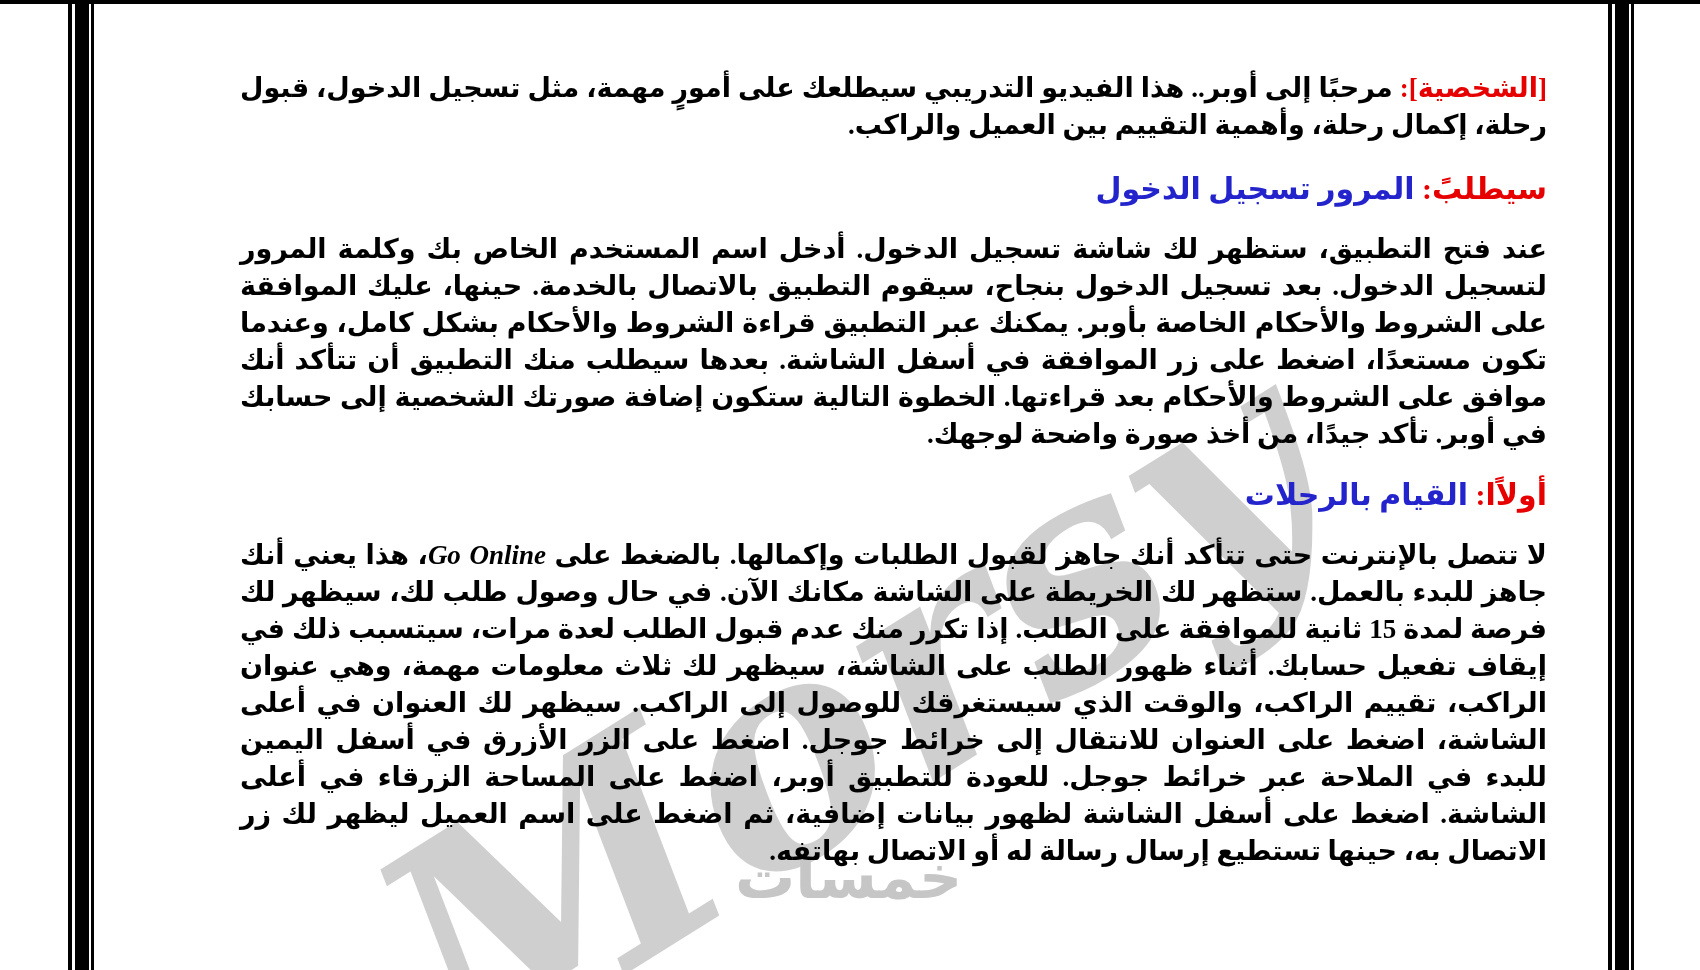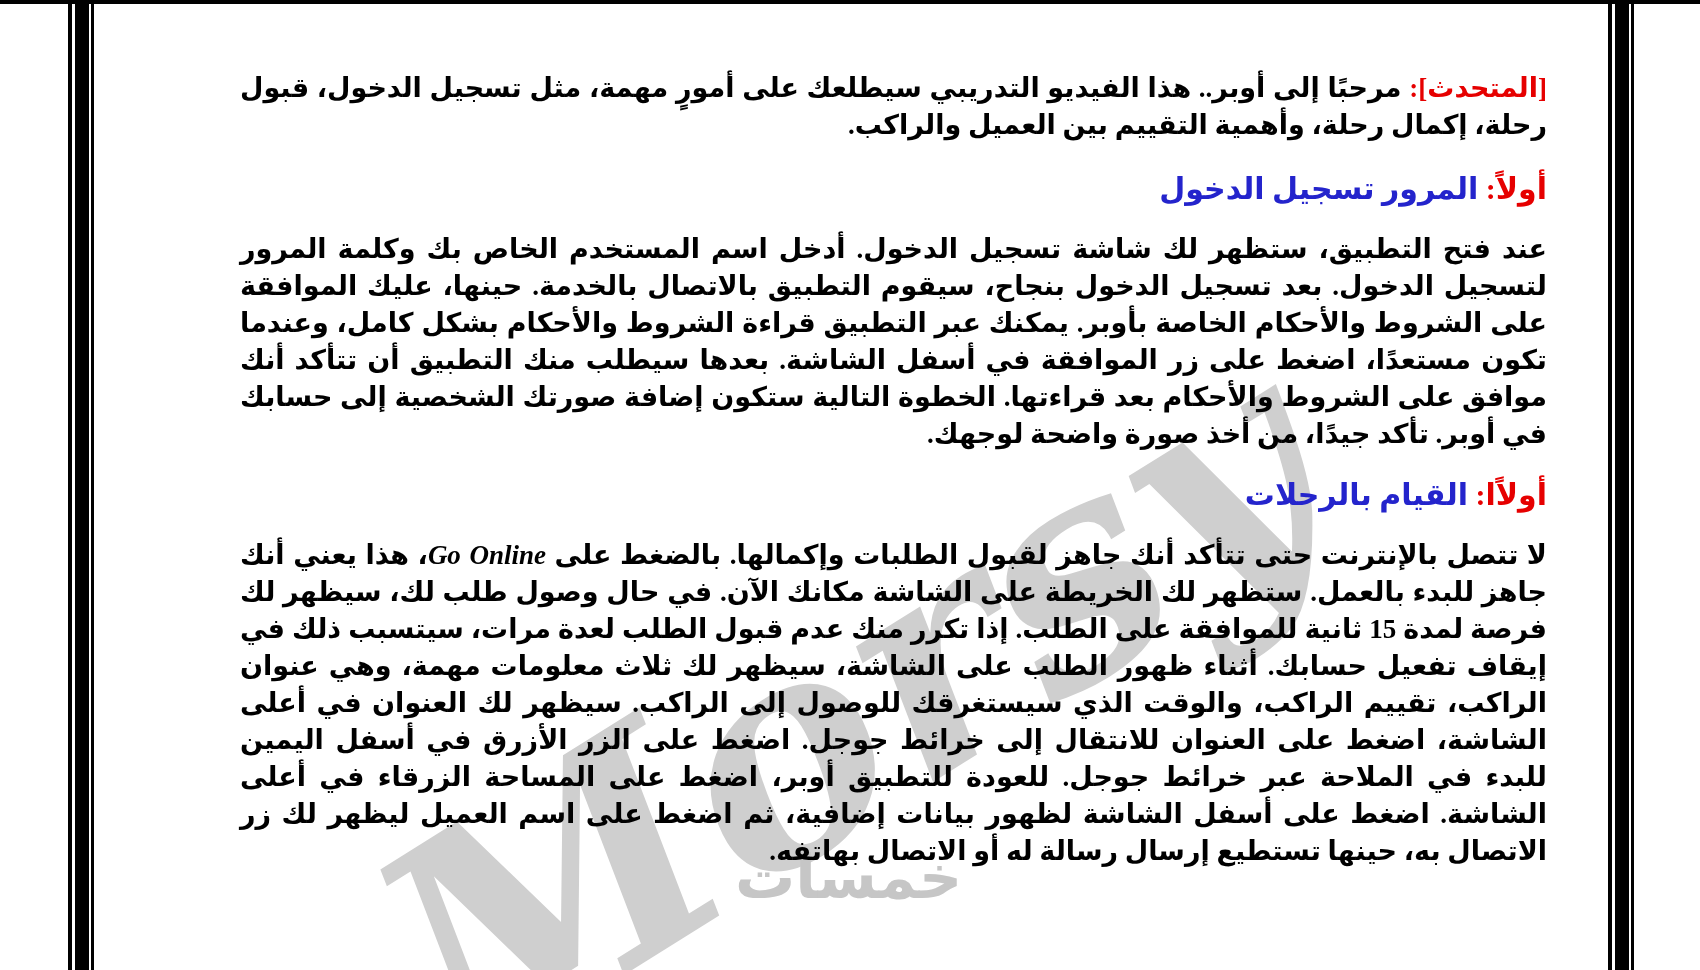--- a/index.html
+++ b/index.html
@@ -71,25 +71,25 @@
   <div class="l2"></div>
   <div class="l3"></div>
 </div>
 
 <div class="wm-sig">Morsy</div>
 <div class="wm-site">خمسات</div>
 
 <div class="content">
 
   <p class="para">
-    <span class="red">[المتحدث]:</span><span> مرحبًا إلى أوبر.. هذا الفيديو التدريبي سيطلعك على أمورٍ مهمة، مثل تسجيل الدخول، قبول رحلة، إكمال رحلة، وأهمية التقييم بين العميل والراكب.</span>
+    <span class="red">[الشخصية]:</span><span> مرحبًا إلى أوبر.. هذا الفيديو التدريبي سيطلعك على أمورٍ مهمة، مثل تسجيل الدخول، قبول رحلة، إكمال رحلة، وأهمية التقييم بين العميل والراكب.</span>
   </p>
 
   <p class="heading">
-    <span class="red">أولاً:</span><span class="blue"> المرور تسجيل الدخول</span>
+    <span class="red">سيطلبً:</span><span class="blue"> المرور تسجيل الدخول</span>
   </p>
 
   <p class="para para2">
     <span>عند فتح التطبيق، ستظهر لك شاشة تسجيل الدخول. أدخل اسم المستخدم الخاص بك وكلمة المرور لتسجيل الدخول. بعد تسجيل الدخول بنجاح، سيقوم التطبيق بالاتصال بالخدمة. حينها، عليك الموافقة على الشروط والأحكام الخاصة بأوبر. يمكنك عبر التطبيق قراءة الشروط والأحكام بشكل كامل، وعندما تكون مستعدًا، اضغط على زر الموافقة في أسفل الشاشة. بعدها سيطلب منك التطبيق أن تتأكد أنك موافق على الشروط والأحكام بعد قراءتها. الخطوة التالية ستكون إضافة صورتك الشخصية إلى حسابك في أوبر. تأكد جيدًا، من أخذ صورة واضحة لوجهك.</span>
   </p>
 
   <p class="heading">
     <span class="red">أولاًا:</span><span class="blue"> القيام بالرحلات</span>
   </p>
 

